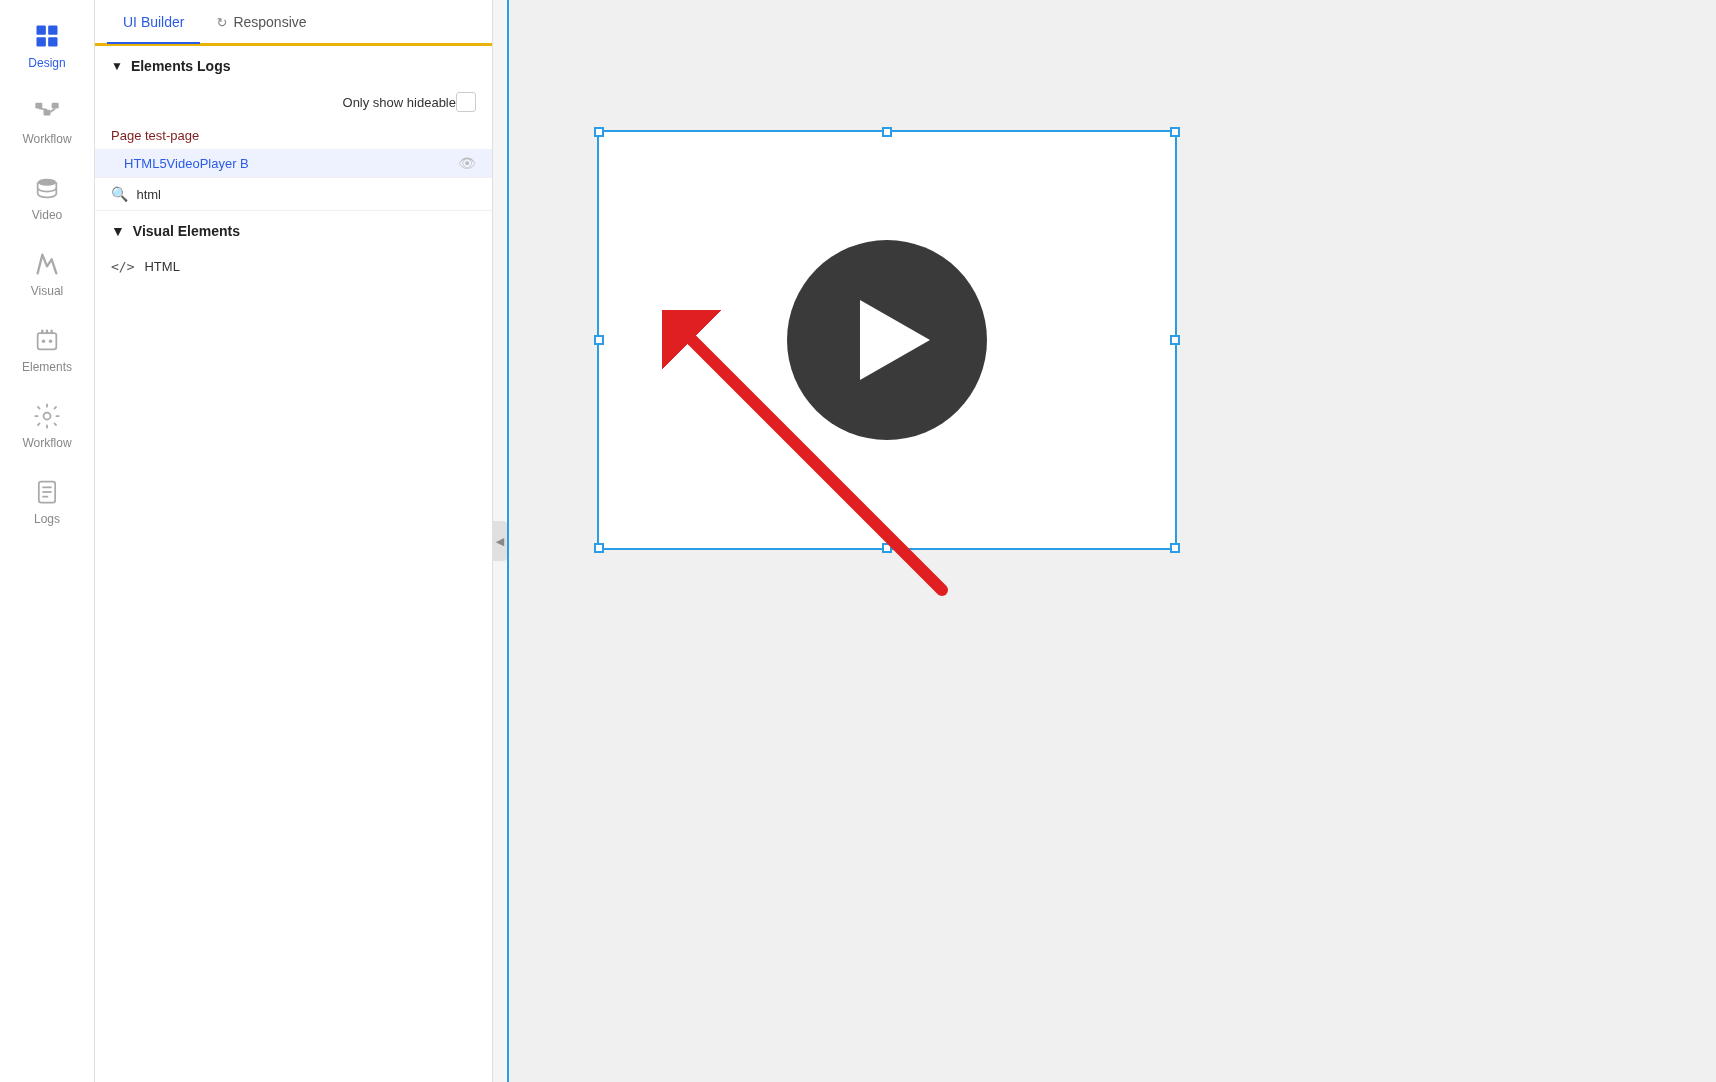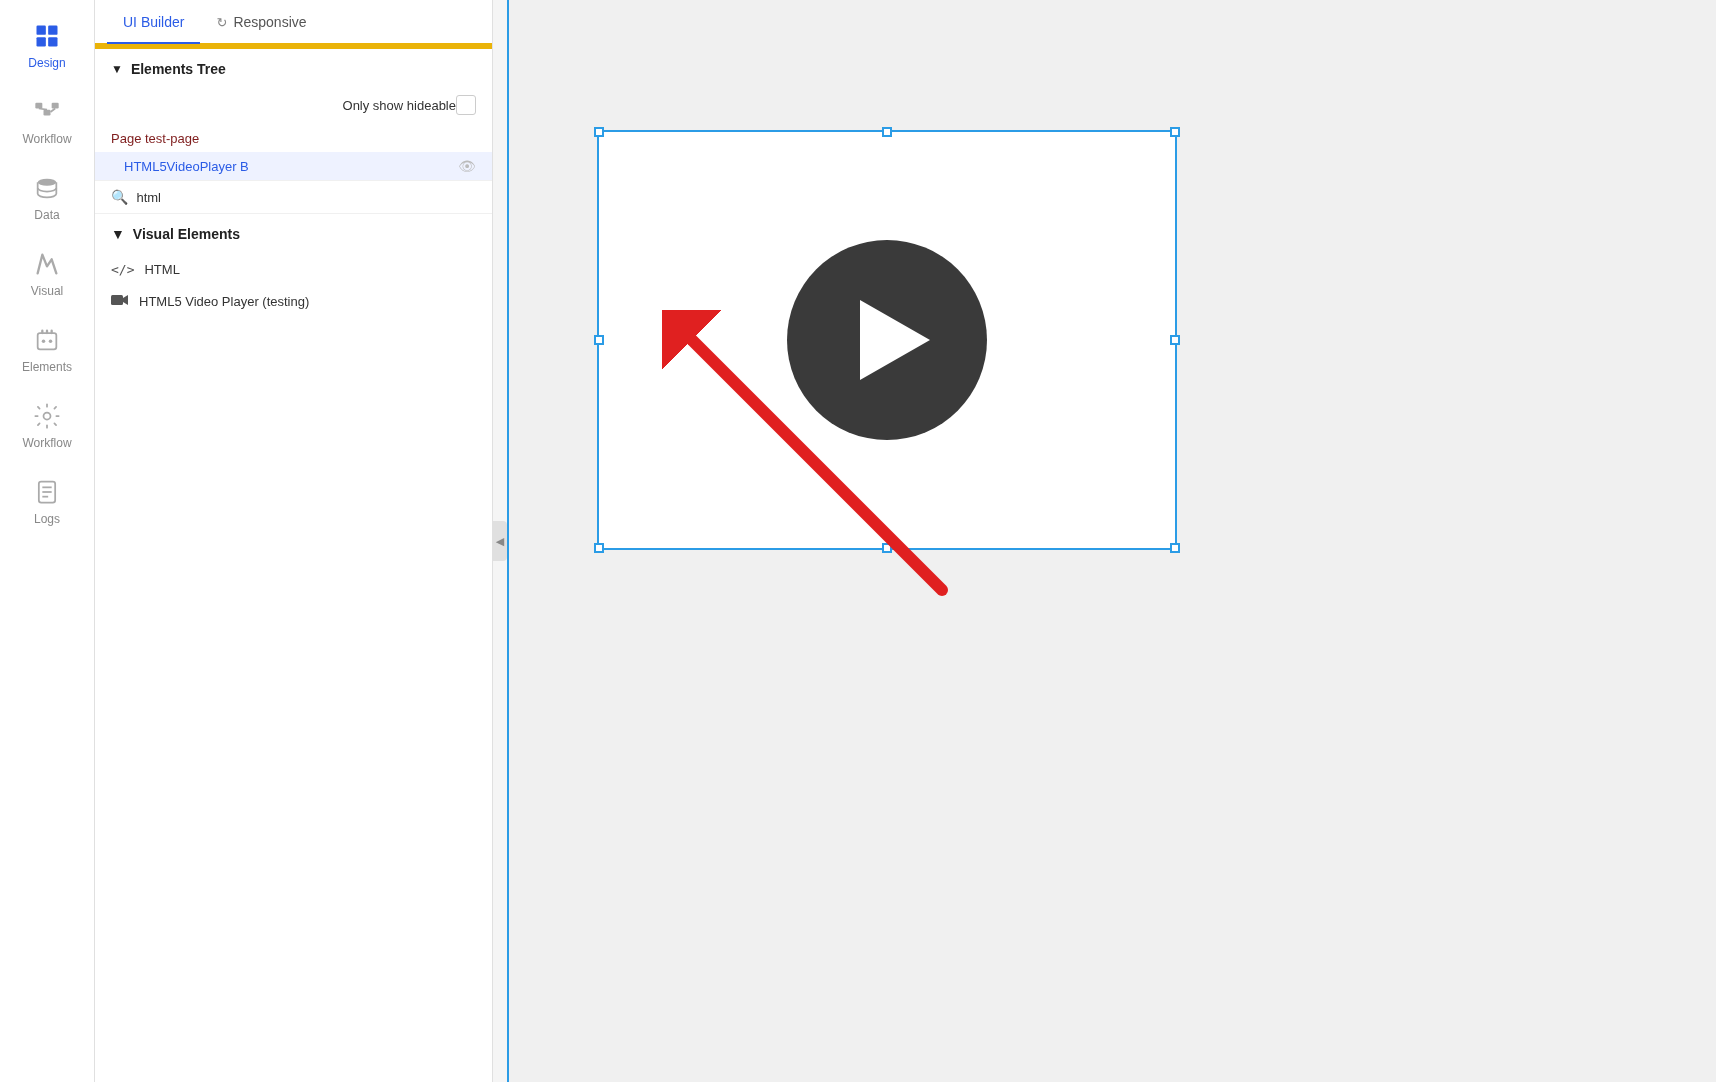--- a/index.html
+++ b/index.html
@@ -41,21 +41,21 @@
       border-right: 1px solid #e0e0e0;
       display: flex;
       flex-direction: column;
       flex-shrink: 0;
       overflow: hidden;
     }
 
     
     .tabs {
       display: flex;
-      border-bottom: 6px solid #eab308;
+      border-bottom: 3px solid #eab308;
       padding: 0 12px;
       background: #fff;
       flex-shrink: 0;
     }
     .tab {
       padding: 14px 16px 12px;
       font-size: 14px;
       font-weight: 500;
       color: #555;
       cursor: pointer;
@@ -292,21 +292,21 @@
     </svg>
     <span>Workflow</span>
   </div>
 
   <div class="nav-item">
     <svg viewBox="0 0 24 24" fill="none" xmlns="http://www.w3.org/2000/svg">
       <ellipse cx="12" cy="7" rx="8" ry="3" fill="#aaa"></ellipse>
       <path d="M4 7v5c0 1.66 3.58 3 8 3s8-1.34 8-3V7" stroke="#aaa" stroke-width="1.5" fill="none"></path>
       <path d="M4 12v5c0 1.66 3.58 3 8 3s8-1.34 8-3v-5" stroke="#aaa" stroke-width="1.5" fill="none"></path>
     </svg>
-    <span>Data</span>
+    <span>Video</span>
   </div>
 
   <div class="nav-item">
     <svg viewBox="0 0 24 24" fill="none" xmlns="http://www.w3.org/2000/svg">
       <path d="M4 20 L8 4 L12 14 L16 8 L20 20" stroke="#aaa" stroke-width="2" fill="none" stroke-linecap="round" stroke-linejoin="round"></path>
     </svg>
     <span>Visual</span>
   </div>
 
   <div class="nav-item">
@@ -345,21 +345,21 @@
       <span>UI Builder</span>
     </div>
     <div class="tab">
       <span class="refresh-icon">↻</span>
       <span>Responsive</span>
     </div>
   </div>
 
   <div class="section-header">
     <span class="arrow">▼</span>
-    <span>Elements Tree</span>
+    <span>Elements Logs</span>
   </div>
 
   <div class="toggle-row">
     <span>Only show hideable</span>
     <div class="toggle-box"></div>
   </div>
 
   <div class="page-item">
     <span>Page test-page</span>
   </div>
@@ -377,29 +377,20 @@
   <div class="visual-section-header">
     <span class="arrow">▼</span>
     <span>Visual Elements</span>
   </div>
 
   <div class="element-item">
     <span class="element-icon code">&lt;/&gt;</span>
     <span>HTML</span>
   </div>
 
-  <div class="element-item">
-    <span class="element-icon">
-      <svg width="18" height="14" viewBox="0 0 18 14" fill="none">
-        <rect x="0" y="2" width="12" height="10" rx="1.5" fill="#555"></rect>
-        <path d="M12 5l5-3v10l-5-3V5z" fill="#555"></path>
-      </svg>
-    </span>
-    <span>HTML5 Video Player (testing)</span>
-  </div>
 
 </div>
 
 <div class="collapse-handle" style="position:relative; left:0; top:0; transform:none; width:14px; height:40px; background:#e0e0e0; border-radius:0 4px 4px 0; display:flex; align-items:center; justify-content:center; cursor:pointer; color:#888; font-size:11px; flex-shrink:0; margin-top: auto; margin-bottom: auto; align-self: center;">
   ◀
 </div>
 
 <div class="canvas-area">
 
   <div class="canvas-line"></div>

